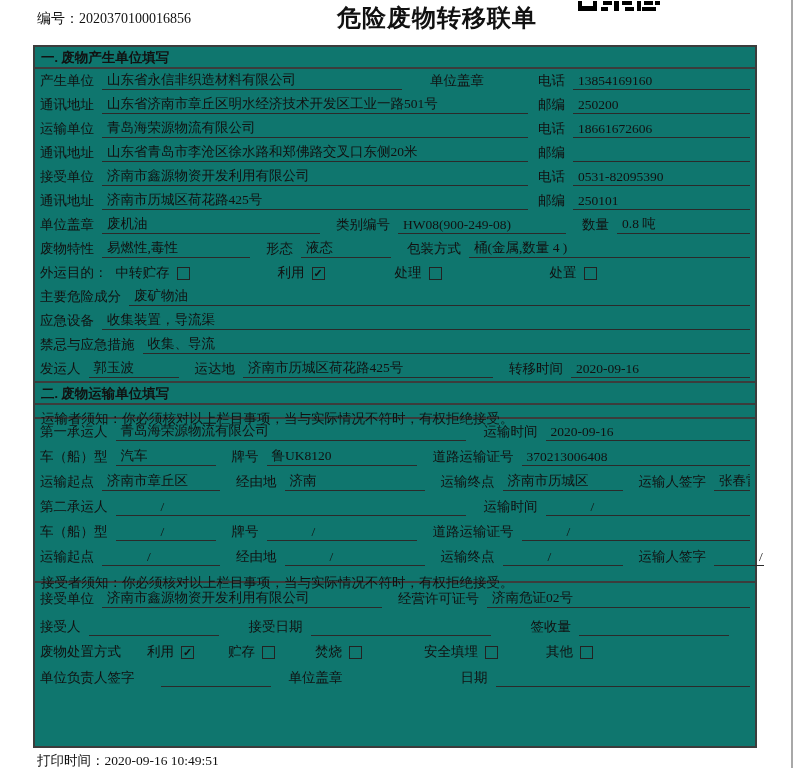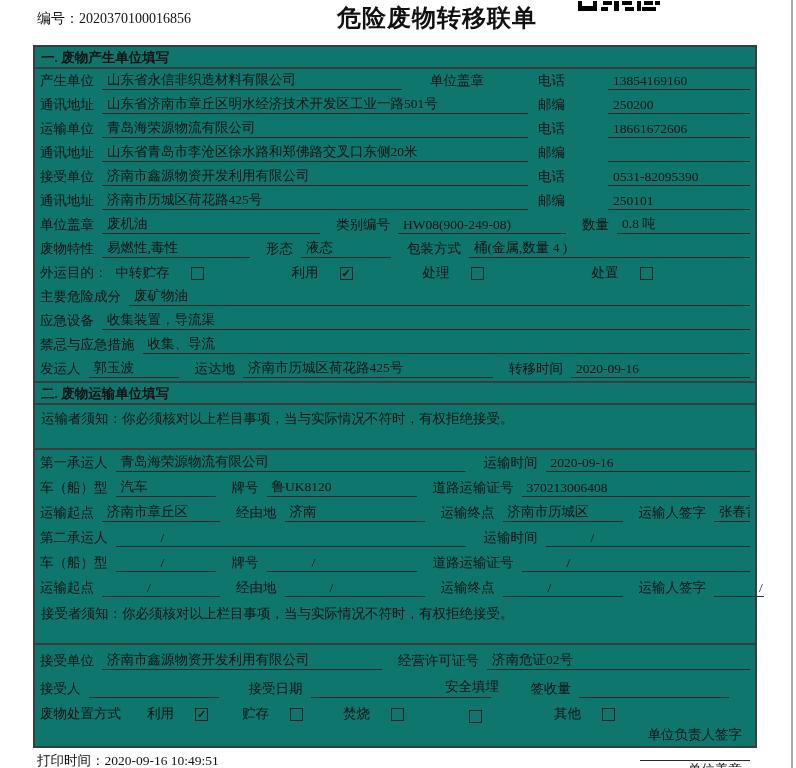--- a/index.html
+++ b/index.html
@@ -17,44 +17,44 @@
   .doc-title { position:absolute; left:437px; top:2px; transform:translateX(-50%);
                font-size:24px; font-weight:bold; white-space:nowrap; letter-spacing:1px; }
   .qr-frag { position:absolute; left:578px; top:0; width:82px; height:11px; }
 
   
   .form-table { position:absolute; left:33px; top:45px; width:724px; height:703px;
                 border:2px solid #3c3c3c; background:#0f766e; display:flex; flex-direction:column; }
   .sec { height:22px; padding:2px 6px 0 6px; font-weight:bold; font-size:13.5px;
          border-bottom:2px solid #3c3c3c; flex:none; }
   .sec.bt { border-top:2px solid #3c3c3c; height:24px; }
-  .notice { height:45px; padding:5px 6px 0 6px; border-bottom:2px solid #3c3c3c; flex:none; white-space:nowrap; }
+  .notice { height:14px; padding:5px 6px 0 6px; border-bottom:2px solid #3c3c3c; flex:none; white-space:nowrap; }
   .row { display:flex; align-items:flex-end; padding:0 5px 3px 5px; height:24px; flex:none; white-space:nowrap; }
   .row.h25 { height:25px; }
-  .row.h26 { height:26px;flex-direction:column; }
+  .row.h26 { height:26px; }
   .row.h28 { height:28px; }
   .lbl { flex:none; margin-right:8px; }
   .ul { border-bottom:1px solid #2a2a2a; padding:0 5px; min-height:17px;
         display:flex; align-items:flex-end; overflow:hidden; }
   .grow { flex:1; }
   .mr10 { margin-right:10px; }
-  .rcol { margin-left:auto; width:212px; display:flex; align-items:flex-end; flex:none;gap:35px; }
+  .rcol { margin-left:auto; width:212px; display:flex; align-items:flex-end; flex:none; }
   .rcol .lbl { margin-right:8px; }
   .w90{width:90px;flex:none;} .w100{width:100px;flex:none;} .w110{width:110px;flex:none;}
   .w118{width:118px;flex:none;} .w120{width:120px;flex:none;} .w130{width:130px;flex:none;}
   .w140{width:140px;flex:none;} .w148{width:148px;flex:none;} .w150{width:150px;flex:none;}
   .w168{width:168px;flex:none;} .w180{width:180px;flex:none;} .w218{width:218px;flex:none;}
   .w250{width:250px;flex:none;} .w280{width:280px;flex:none;} .w300{width:300px;flex:none;}
   .w350{width:350px;flex:none;}
   .ml16{margin-left:16px;} .ml18{margin-left:18px;} .ml28{margin-left:28px;}
   .ml30{margin-left:30px;} .ml34{margin-left:34px;} .ml40{margin-left:40px;}
-  .ml44{margin-left:41px;flex-direction:column;} .ml48{margin-left:48px;}
+  .ml44{margin-left:62px;} .ml48{margin-left:48px;}
   .ml70{margin-left:70px;} .ml88{margin-left:88px;} .ml108{margin-left:108px;} .ml110{margin-left:110px;}
   .slash { justify-content:flex-start; padding-left:45px; }
-  .opt { display:flex; align-items:center; flex:none;gap:14px; }
+  .opt { display:flex; align-items:center; flex:none; }
   .opt-label { margin-right:7px; }
   .cbox { width:13px; height:13px; border:1.5px solid #222; font-size:11px; line-height:10px;
           text-align:center; font-weight:bold; flex:none; display:inline-block; }
   .mr15 { margin-right:15px; }
   .print-time { position:absolute; left:37px; top:752px; font-size:13.5px; white-space:nowrap; }
 </style>
 </head>
 <body>
 
 <div class="page-edge"></div>

